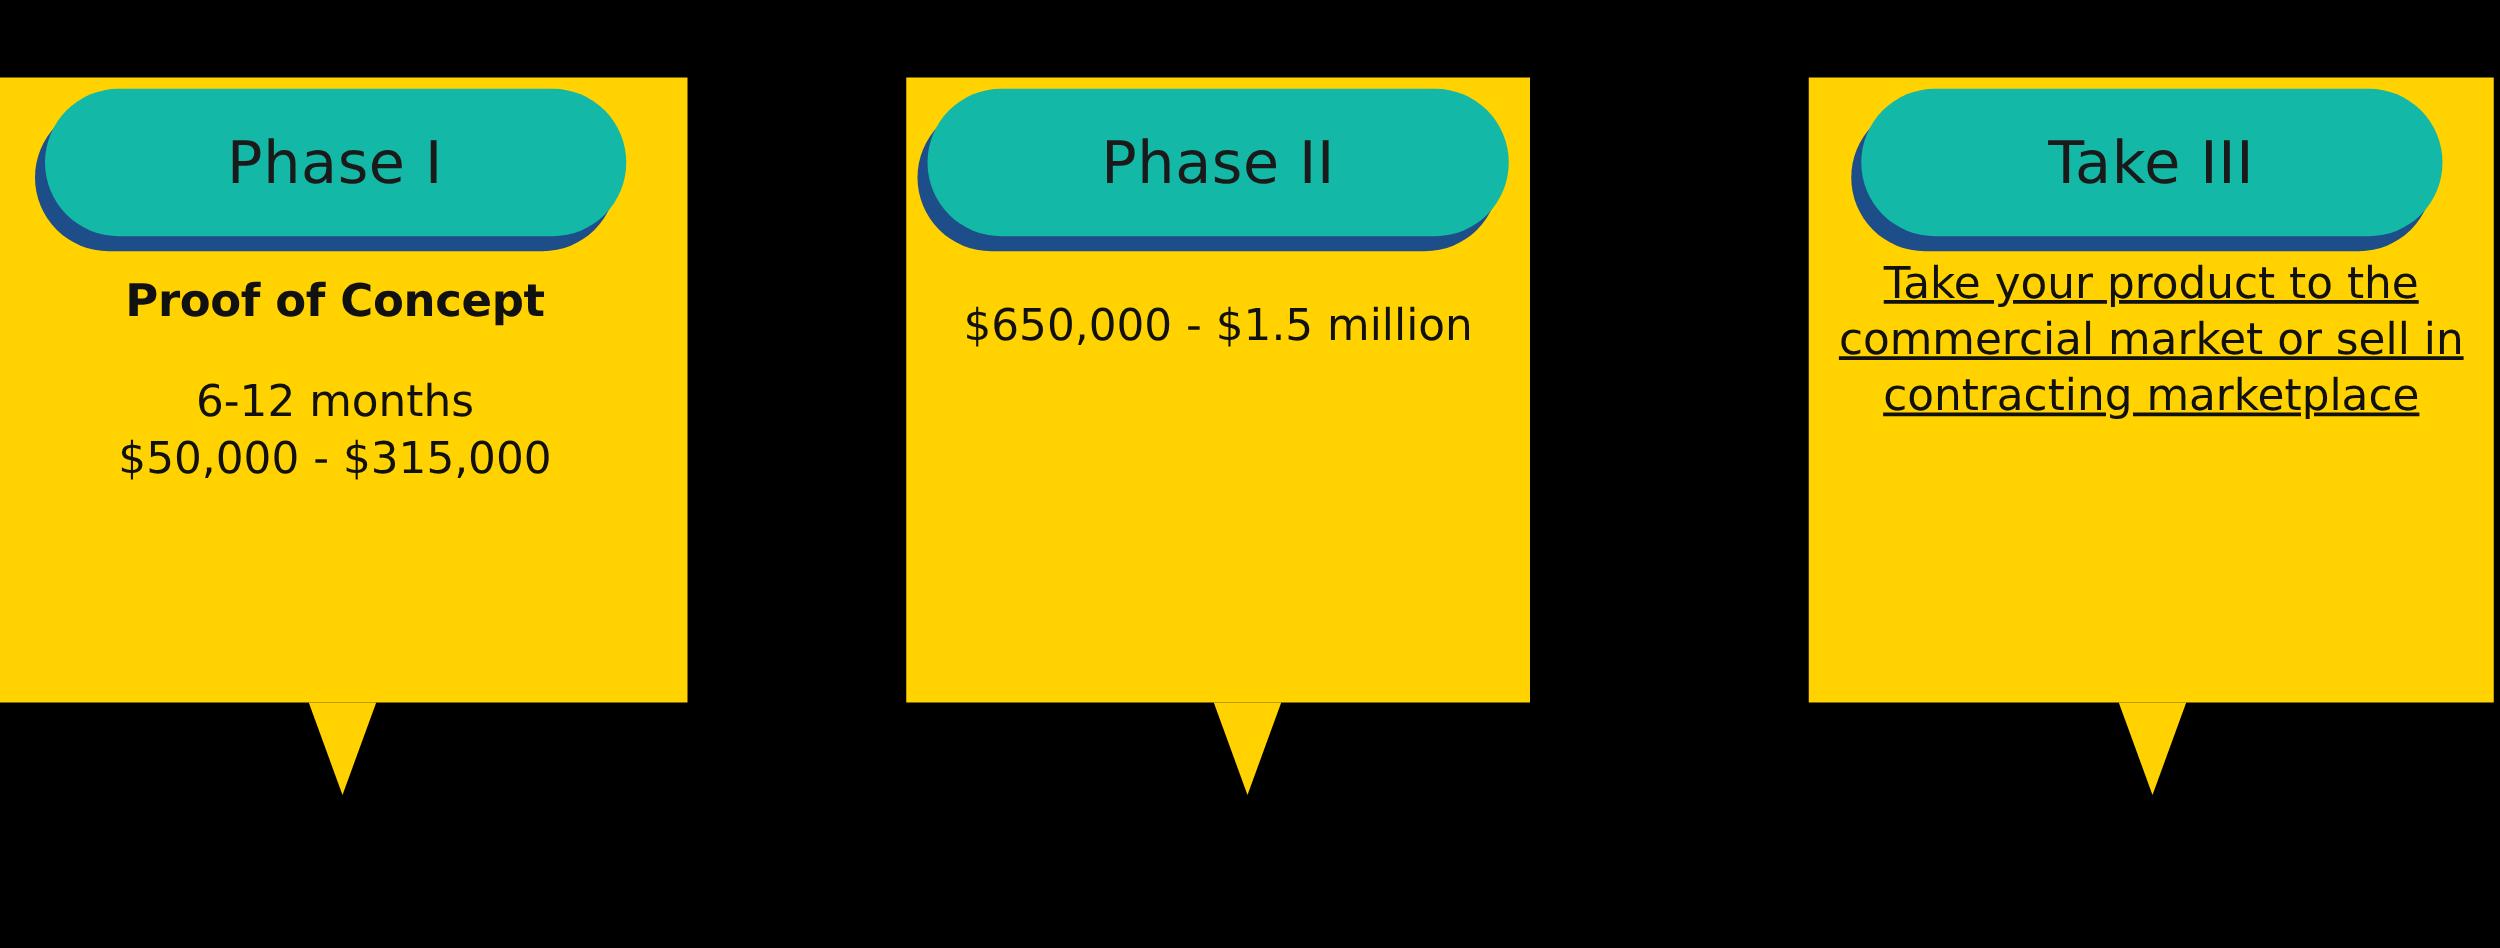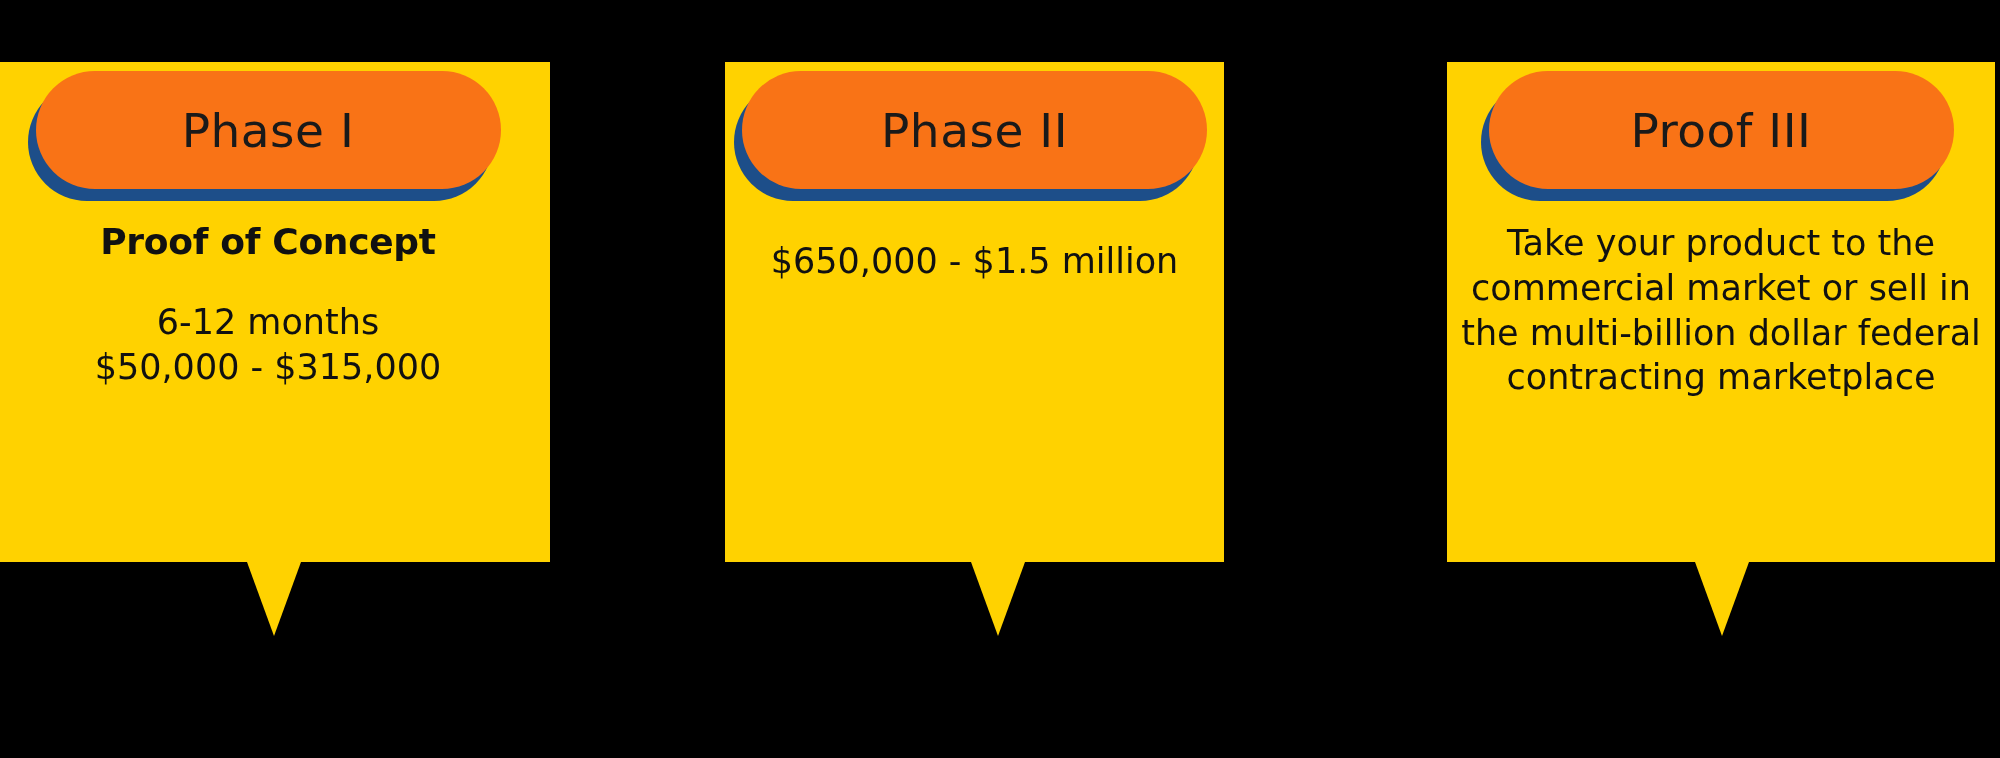--- a/index.html
+++ b/index.html
@@ -58,21 +58,21 @@
     height: 118px;
     background: #1D4E89;
     border-radius: 60px;
   }
   .pill {
     position: absolute;
     left: 0;
     top: 0;
     width: 465px;
     height: 118px;
-    background: #f97316;
+    background: #14b8a6;
     border-radius: 60px;
     display: flex;
     align-items: center;
     justify-content: center;
   }
   .pill-label {
     font-family: "DejaVu Sans", sans-serif;
     font-size: 47px;
     color: #1A1A1A;
     letter-spacing: 0.5px;
@@ -91,21 +91,21 @@
     letter-spacing: -0.3px;
   }
   .card-lines {
     margin-top: 38px;
     text-align: center;
     font-family: "DejaVu Sans", sans-serif;
     font-size: 35px;
     color: #111111;
     line-height: 1.28;
   }
-  .card-lines.tight { margin-top: 20px; }
+  .card-lines.tight { margin-top: 4px; text-decoration: underline; }
   .card-lines .ln { display: block; white-space: nowrap; }
 
   
   .timeline {
     position: absolute;
     left: 0;
     top: 620px;
     width: 2000px;
     height: 138px;
   }
@@ -140,27 +140,26 @@
     <div class="card-lines">
       <span class="ln">$650,000 - $1.5 million</span>
     </div>
     <div class="tail"></div>
   </div>
 
   <div class="card c3">
     <div class="pill-wrap">
       <div class="pill-shadow"></div>
       <div class="pill">
-        <span class="pill-label">Proof III</span>
+        <span class="pill-label">Take III</span>
       </div>
     </div>
     <div class="card-lines tight">
       <span class="ln">Take your product to the</span>
       <span class="ln">commercial market or sell in</span>
-      <span class="ln">the multi-billion dollar federal</span>
       <span class="ln">contracting marketplace</span>
     </div>
     <div class="tail"></div>
   </div>
 
   <div class="timeline">
     
     
     
     

